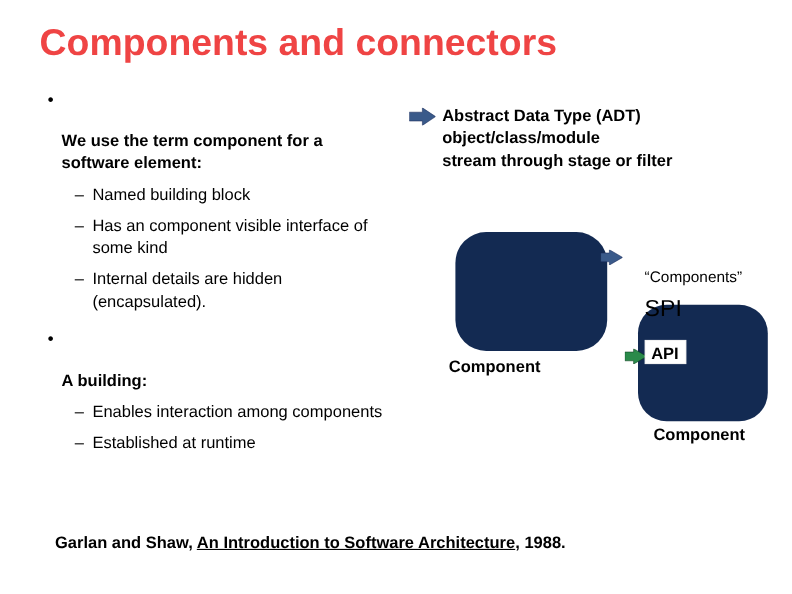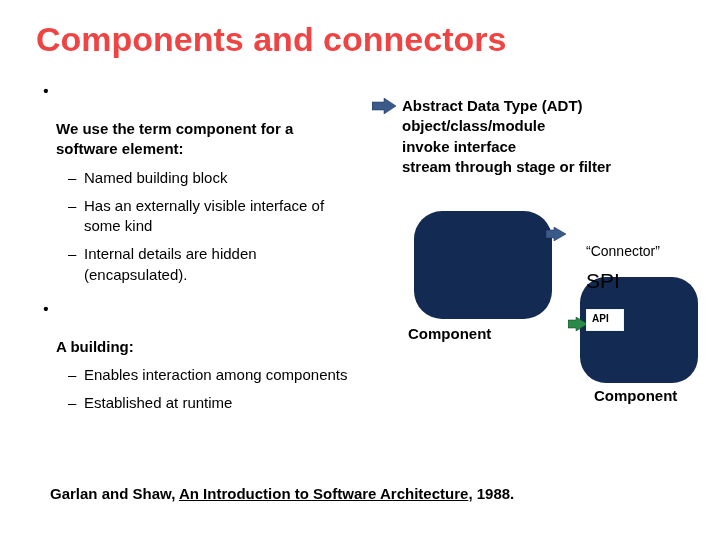--- a/index.html
+++ b/index.html
@@ -67,21 +67,21 @@
   .spi-label {
     position: absolute; left: 218px; top: 140px;
     font-weight: normal; font-size: 21px; margin-top: 48px;
   }
   .connector-label {
     position: absolute; left: 218px; top: 162px;
     font-size: 14px;
   }
   .api-label {
     position: absolute; left: 224px; top: 232px;
-    font-weight: bold; font-size: 10px;
+    font-weight: bold; font-size: 15px;
   }
   .white-box {
     position: absolute;
     background: #fff;
     border: 1px solid rgba(0,0,0,.05);
   }
   .api-box { left: 218px; top: 228px; width: 38px; height: 22px; }
   .component-label {
     position: absolute;
     font-weight: bold; font-size: 15px;
@@ -109,21 +109,21 @@
       <span class="txt">
         <span>We use the term </span><span>component</span><span> for a software element:</span>
       </span>
     </div>
     <div class="b2">
       <span class="dash">–</span>
       <span class="txt">Named building block</span>
     </div>
     <div class="b2">
       <span class="dash">–</span>
-      <span class="txt">Has an externally visible interface of some kind</span>
+      <span class="txt">Has an component visible interface of some kind</span>
     </div>
     <div class="b2">
       <span class="dash">–</span>
       <span class="txt">Internal details are hidden (encapsulated).</span>
     </div>
 
     <div style="height:14px"></div>
 
     <div class="b1">
       <span class="dot">•</span>
@@ -144,35 +144,34 @@
 
     <div class="arrow-block">
       <span class="arrw">
         <svg viewBox="0 0 24 16">
             <polygon points="0,4 12,4 12,0 24,8 12,16 12,12 0,12" fill="#3a5a8a" stroke="#1a2a5a" stroke-width="0.5"></polygon>
           </svg>
       </span>
       <div class="lines">
         <div>Abstract Data Type (ADT)</div>
         <div>object/class/module</div>
-        <div>invoke interface</div>
         <div>stream through stage or filter</div>
       </div>
     </div>
 
     <div class="comp1"></div>
     <div class="comp2"></div>
 
     <span class="spi-arrow small-arrw">
       <svg viewBox="0 0 20 14">
           <polygon points="0,3 8,3 8,0 20,7 8,14 8,11 0,11" fill="#3a5a8a" stroke="#1a2a5a" stroke-width="0.5"></polygon>
         </svg>
     </span>
     <div class="spi-label">SPI</div>
-    <div class="connector-label">“Connector”</div>
+    <div class="connector-label">“Components”</div>
 
     <span class="api-arrow small-arrw">
       <svg viewBox="0 0 20 14">
           <polygon points="0,3 8,3 8,0 20,7 8,14 8,11 0,11" fill="#2a8a4a" stroke="#0a3a1a" stroke-width="0.5"></polygon>
         </svg>
     </span>
     <div class="white-box api-box"></div>
     <div class="api-label">API</div>
 
     <div class="component-label cl1">Component</div>

